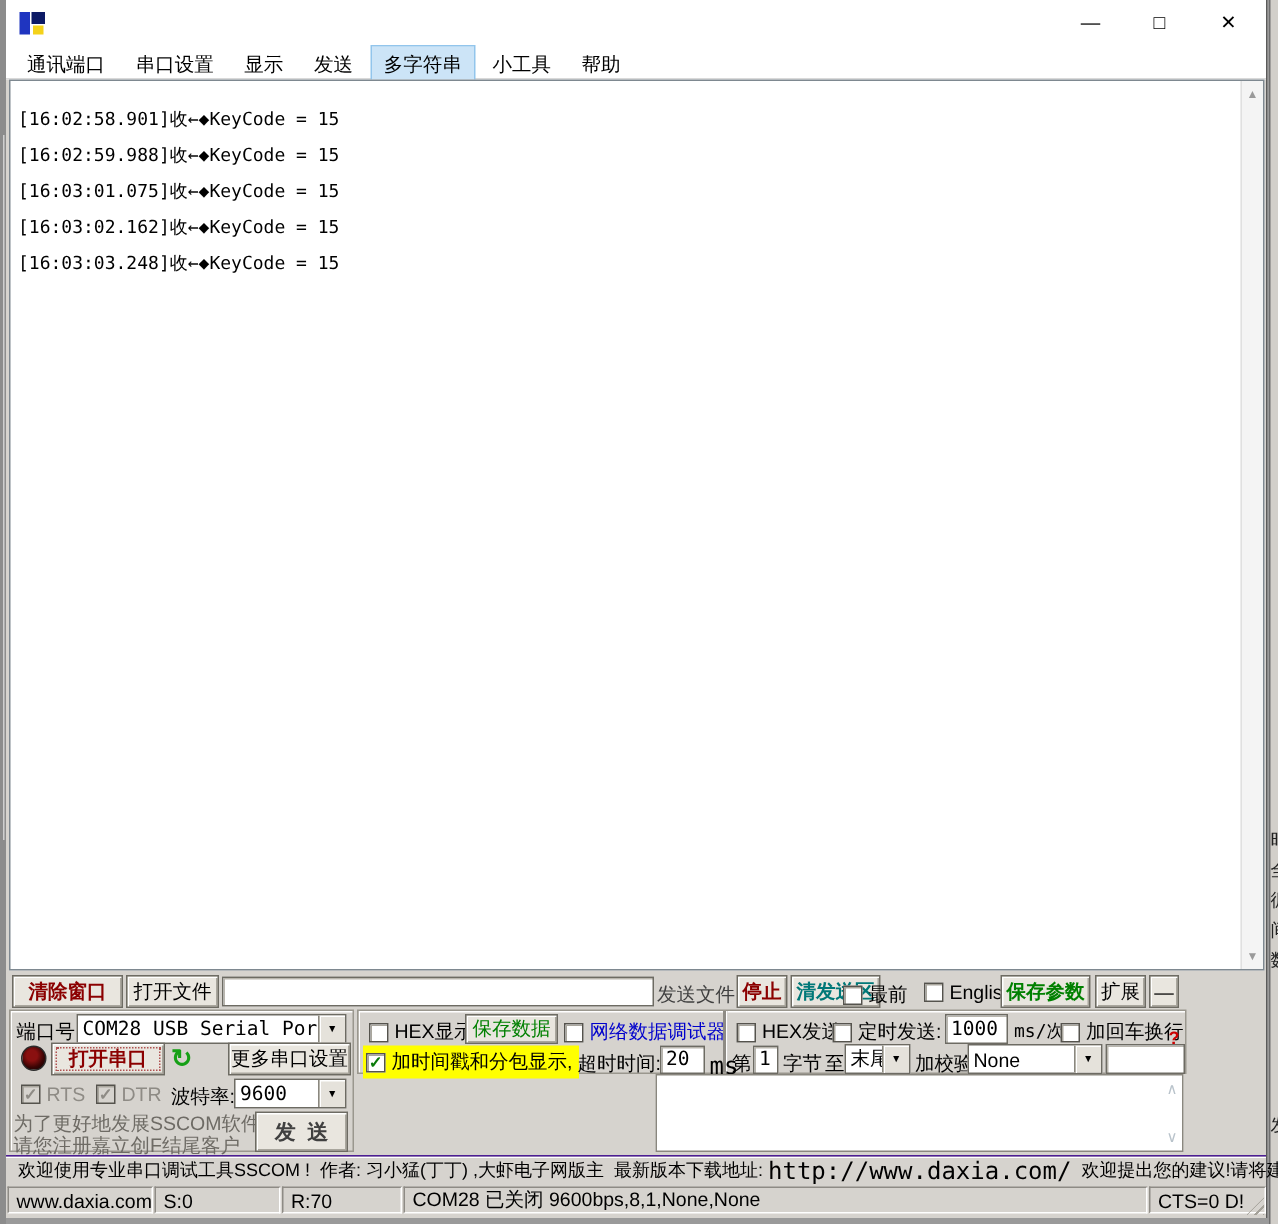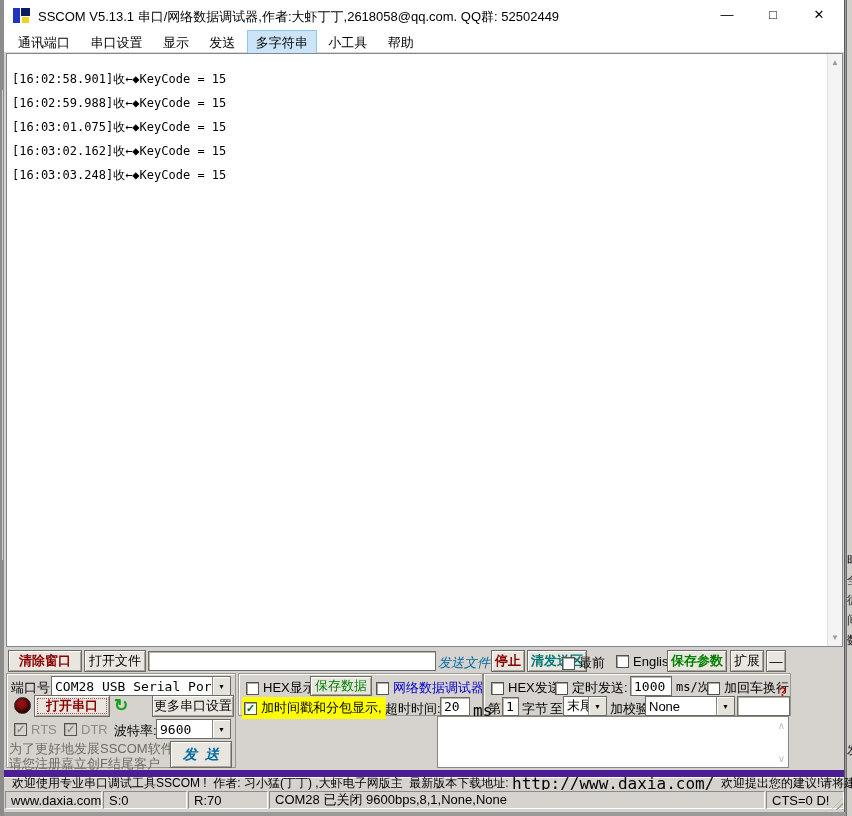--- a/index.html
+++ b/index.html
@@ -50,33 +50,33 @@
         box-shadow:inset 1px 1px 0 #a9a69d;display:flex;align-items:center;justify-content:center;
         font-size:11px;font-weight:bold;color:#0a7a0a;}
   .cb.dis .cbox{background:#d6d3ce;color:#8e8b85;}
   .cb.dis{color:#8e8b85;}
   .lbl{position:absolute;font-size:13px;white-space:nowrap;}
   .vline{position:absolute;width:2px;background:#8e8b85;border-right:1px solid #fff;}
   .panelbox{position:absolute;box-sizing:border-box;border:1px solid #9a978e;box-shadow:inset 1px 1px 0 #ffffff;}
 
   .red{color:#8b0000;} .teal{color:#007878;} .green{color:#008000;} .blue{color:#0000cc;}
   .bold{font-weight:bold;}
-  .flatgray{color:#0369a1;font-style:italic;}
+  .flatgray{color:#404040;}
 
   .led{position:absolute;width:15px;height:15px;border-radius:50%;border:1px solid #2a2a2a;
        background:radial-gradient(circle at 42% 38%, #8a1010 0 28%, #3a0404 62%, #050505 100%);}
   .refresh{position:absolute;font-size:17px;font-weight:bold;color:#16a016;}
 
   .yellowcb{background:#ffff00;padding:2px 4px 2px 2px;}
 
   .sendarea{position:absolute;background:#fff;border:1px solid #8a877f;box-sizing:border-box;}
   .sendarea .up,.sendarea .dn{position:absolute;right:3px;font-size:10px;color:#b9c3cb;}
 
   .infobar{position:absolute;left:0;top:770px;width:100%;height:19px;background:#d6d3ce;
-           border-top:7px solid #4c1d95;box-shadow:inset 0 1px 0 #fff;
+           border-top:1px solid #4c1d95;box-shadow:inset 0 1px 0 #fff;
            font-size:12px;display:flex;align-items:center;padding-left:8px;box-sizing:border-box;white-space:pre;}
   .statusbar{position:absolute;left:0;top:790px;width:100%;height:21px;background:#d6d3ce;}
   .scell{position:absolute;top:1px;height:18px;box-sizing:border-box;border:1px solid;
          border-color:#8e8b85 #fff #fff #8e8b85;font-size:13px;display:flex;align-items:center;
          padding-left:5px;white-space:nowrap;overflow:hidden;}
   .grip{position:absolute;right:1px;bottom:1px;width:12px;height:12px;
         background:repeating-linear-gradient(135deg,#a5a29a 0 1px,transparent 1px 4px);
         clip-path:polygon(100% 0,100% 100%,0 100%);}
   .qmark{position:absolute;font-size:12px;font-weight:bold;color:#cc0000;}
 </style>
@@ -96,21 +96,20 @@
   </div>
 
   <div class="window">
 
     <div class="titlebar">
       <div class="app-icon">
         <div class="b1"></div>
           <div class="b2"></div>
           <div class="b3"></div>
       </div>
-      <div class="title-text">SSCOM V5.13.1 串口/网络数据调试器,作者:大虾丁丁,2618058@qq.com. QQ群: 52502449</div>
       <div class="wbtn" style="left:708px">—</div>
       <div class="wbtn" style="left:754px">□</div>
       <div class="wbtn" style="left:800px">✕</div>
     </div>
 
     <div class="menubar">
       <span class="menu-item">通讯端口</span>
       <span class="menu-item">串口设置</span>
       <span class="menu-item">显示</span>
       <span class="menu-item">发送</span>

